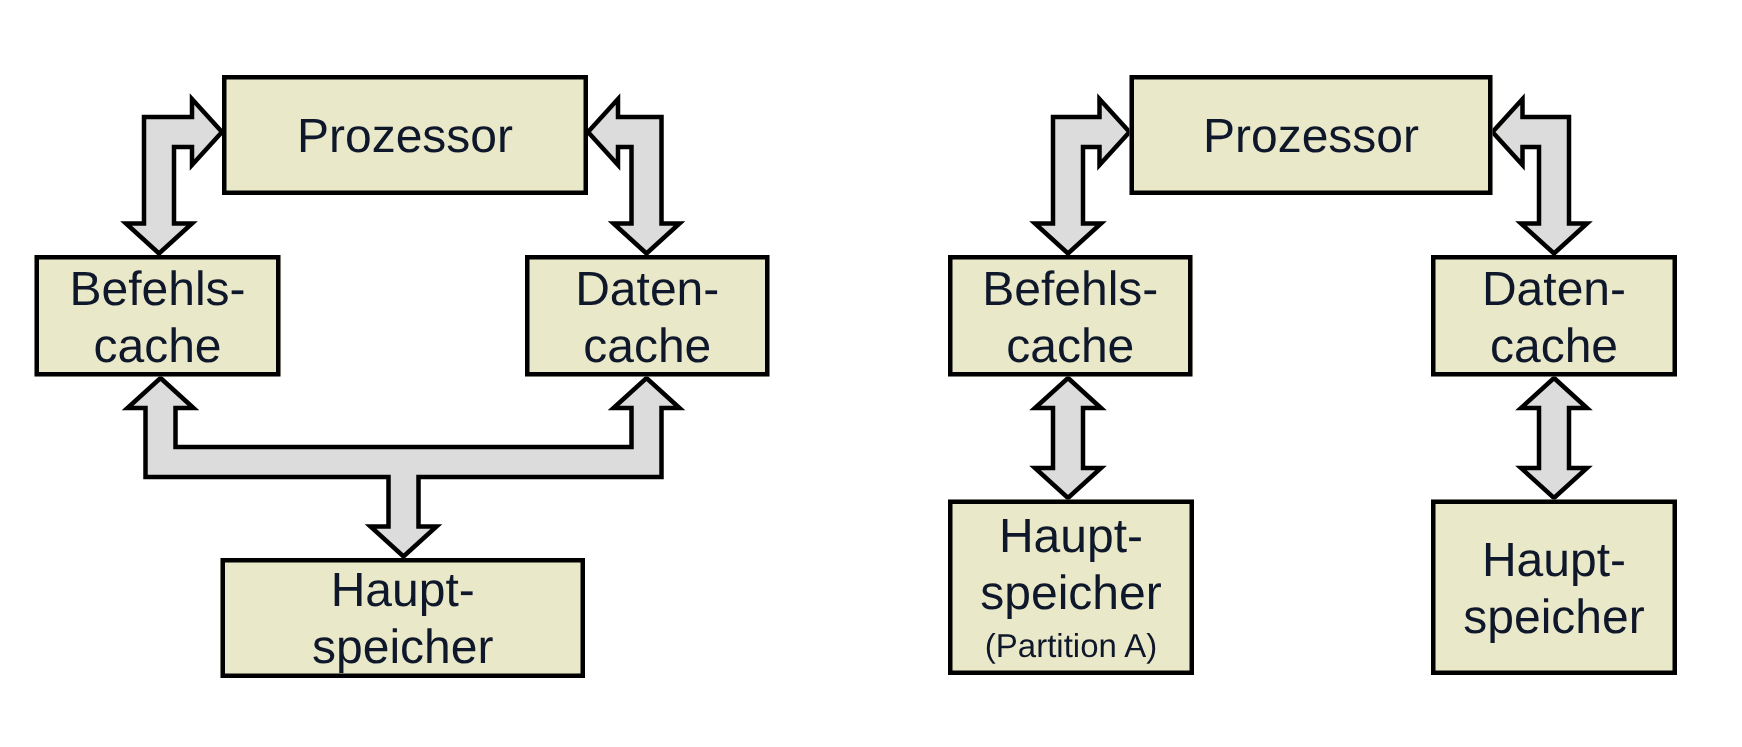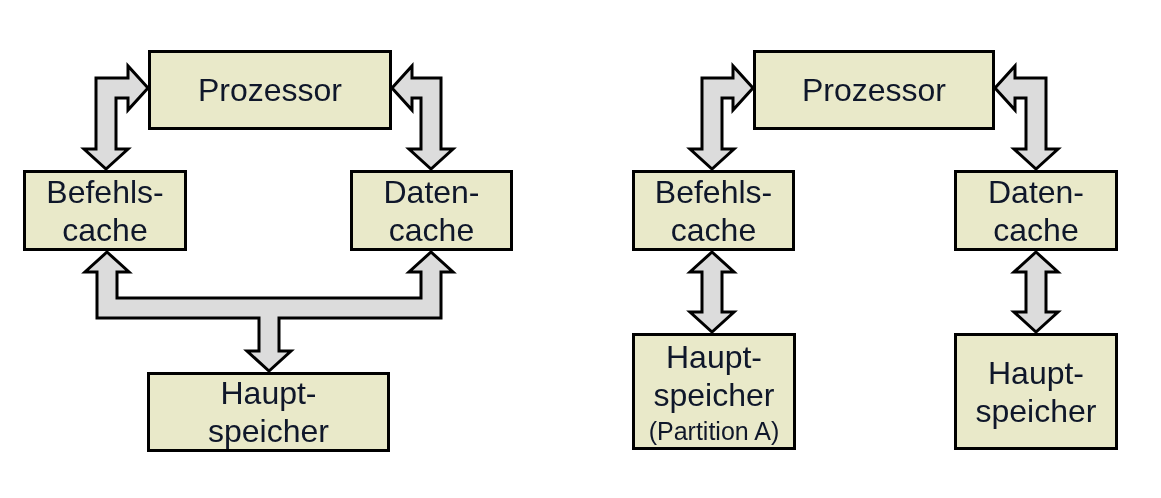--- a/index.html
+++ b/index.html
@@ -28,21 +28,21 @@
     display:flex;
     flex-direction:column;
     align-items:center;
     justify-content:center;
     text-align:center;
     font-size:32px;
     line-height:38px;
     white-space:nowrap;
   }
   .box .sub {
-    font-size:25px;
+    font-size:22px;
     line-height:28px;
     margin-top:3px;
   }
 </style>
 </head>
 <body>
 
 <div class="canvas">
 
   <svg class="arrows" viewBox="0 0 1161 498">

